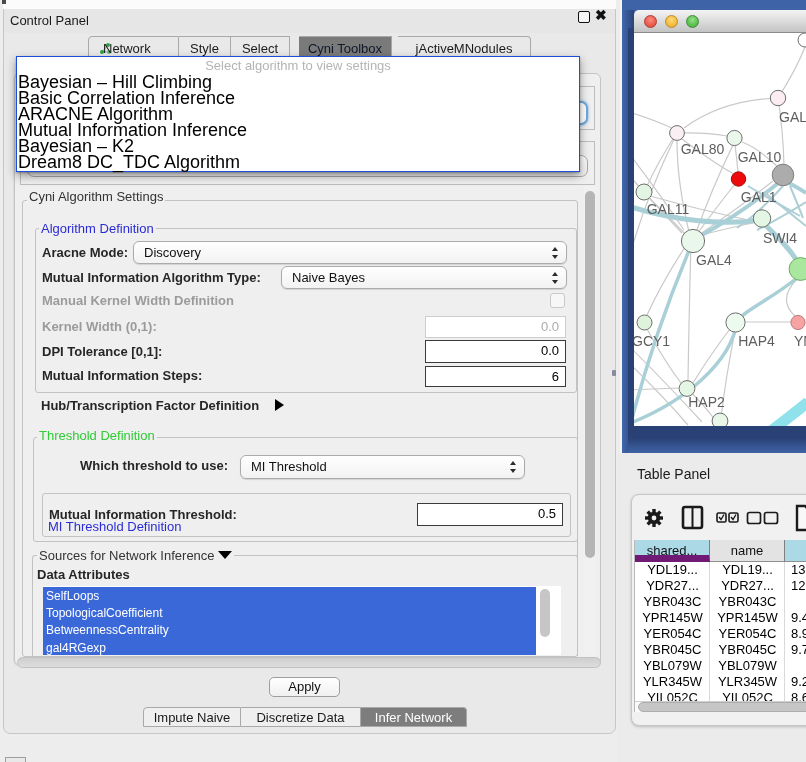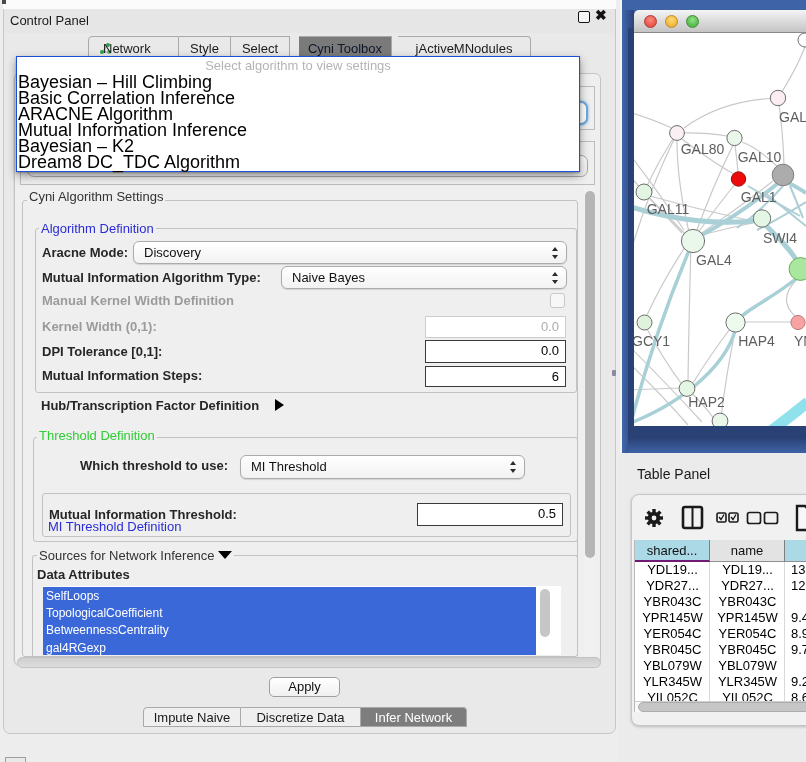--- a/index.html
+++ b/index.html
@@ -275,21 +275,21 @@
     <path d="M91,14 l2,2.5 3,-5" stroke-width="1.4"></path>
     <rect x="107.5" y="9.5" width="13" height="11" rx="2" stroke-width="1.7"></rect>
     <rect x="124.5" y="9.5" width="13" height="11" rx="2" stroke-width="1.7"></rect>
   </g>
 
   <path d="M157,3 h8 l6,6 v18 h-14 z" fill="#F8F8F8" stroke="#1A1A1A" stroke-width="2.4"></path>
 </svg>
 
 <div class="abs" style="left:634px;top:540px;width:172px;height:172px;background:#FFF;border-left:1px solid #B9B9B9;overflow:hidden;font-size:13px;">
 
-  <div class="abs" style="left:0;top:0;width:75px;height:22px;background:#ABD9E6;border-right:1px solid #7F7F7F;border-bottom:2px solid #701a75;box-sizing:border-box;text-align:center;line-height:21px;color:#111;">shared...</div>
+  <div class="abs" style="left:0;top:0;width:75px;height:22px;background:#ABD9E6;border-right:1px solid #7F7F7F;border-bottom:7px solid #701a75;box-sizing:border-box;text-align:center;line-height:21px;color:#111;">shared...</div>
   <div class="abs" style="left:75px;top:0;width:75px;height:22px;background:#E3E3E3;border-right:1px solid #7F7F7F;border-bottom:1px solid #8F8F8F;box-sizing:border-box;text-align:center;line-height:21px;color:#111;">name</div>
   <div class="abs" style="left:150px;top:0;width:60px;height:22px;background:#ABD9E6;border-bottom:1px solid #8F8F8F;box-sizing:border-box;text-align:center;line-height:21px;color:#111;">Av</div>
 
   <div class="abs" style="left:74px;top:22px;width:1px;height:140px;background:#D9D9D9;"></div>
   <div class="abs" style="left:149px;top:22px;width:1px;height:140px;background:#D9D9D9;"></div>
 
   <div class="abs" style="left:0;top:21.5px;width:75px;text-align:center;line-height:16px;color:#000;">YDL19...<br>YDR27...<br>YBR043C<br>YPR145W<br>YER054C<br>YBR045C<br>YBL079W<br>YLR345W<br>YIL052C</div>
   <div class="abs" style="left:75px;top:21.5px;width:75px;text-align:center;line-height:16px;color:#000;">YDL19...<br>YDR27...<br>YBR043C<br>YPR145W<br>YER054C<br>YBR045C<br>YBL079W<br>YLR345W<br>YIL052C</div>
   <div class="abs" style="left:156px;top:21.5px;width:60px;text-align:left;line-height:16px;color:#000;">13.<br>12.<br>&nbsp;<br>9.4<br>8.9<br>9.7<br>&nbsp;<br>9.2<br>8.6</div>
 

